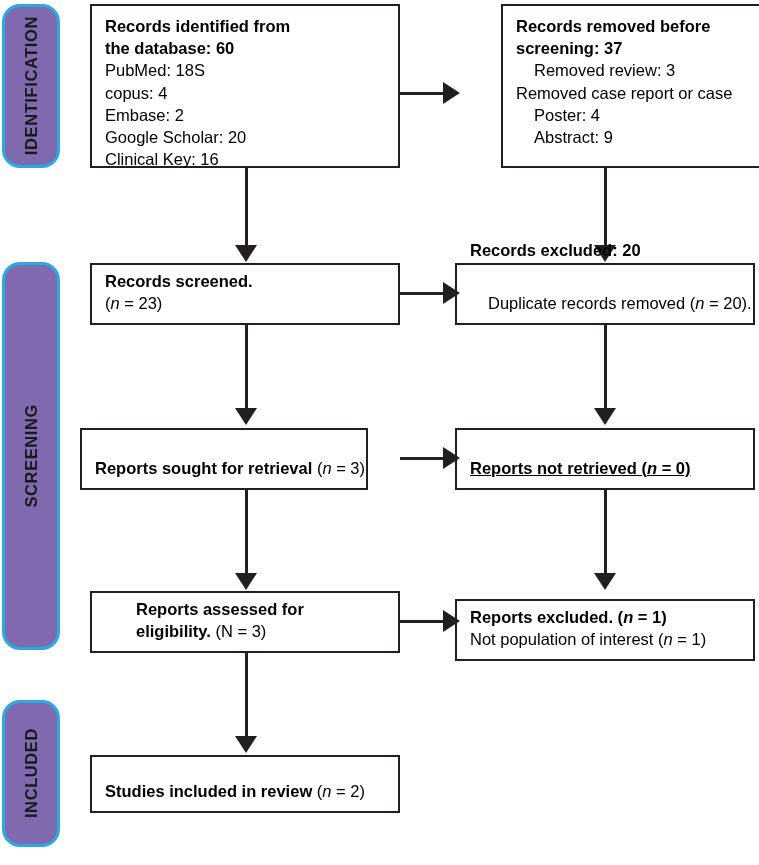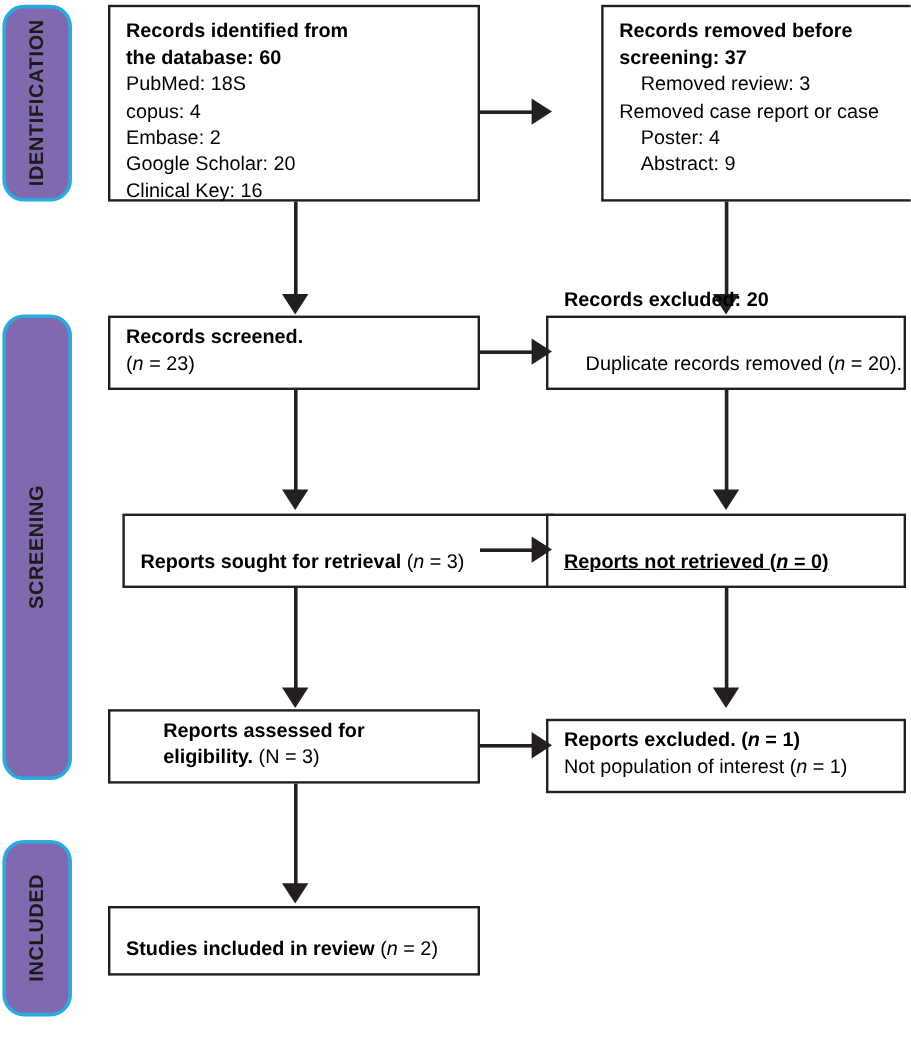--- a/index.html
+++ b/index.html
@@ -149,21 +149,21 @@
 
   <div class="hline" style="left:400px; top:292px; width:45px;"></div>
   <div class="arrow-right" style="left:443px; top:282px;"></div>
 
   <div class="vline" style="left:245px; top:325px; height:85px;"></div>
   <div class="arrow-down" style="left:235px; top:408px;"></div>
 
   <div class="vline" style="left:604px; top:325px; height:85px;"></div>
   <div class="arrow-down" style="left:594px; top:408px;"></div>
 
-  <div class="box vcenter" style="left:102px; top:428px; width:360px; height:62px;">
+  <div class="box vcenter" style="left:80px; top:428px; width:288px; height:62px;">
     <div class="ln"><span class="b">Reports sought for retrieval </span><span>(</span><span class="it">n</span><span> = 3)</span></div>
   </div>
 
   <div class="box vcenter" style="left:455px; top:428px; width:300px; height:62px;text-decoration:underline;">
     <div class="ln b"><span>Reports not retrieved (</span><span class="it">n</span><span> = 0)</span></div>
   </div>
 
   <div class="hline" style="left:400px; top:457px; width:45px;"></div>
   <div class="arrow-right" style="left:443px; top:447px;"></div>
 

